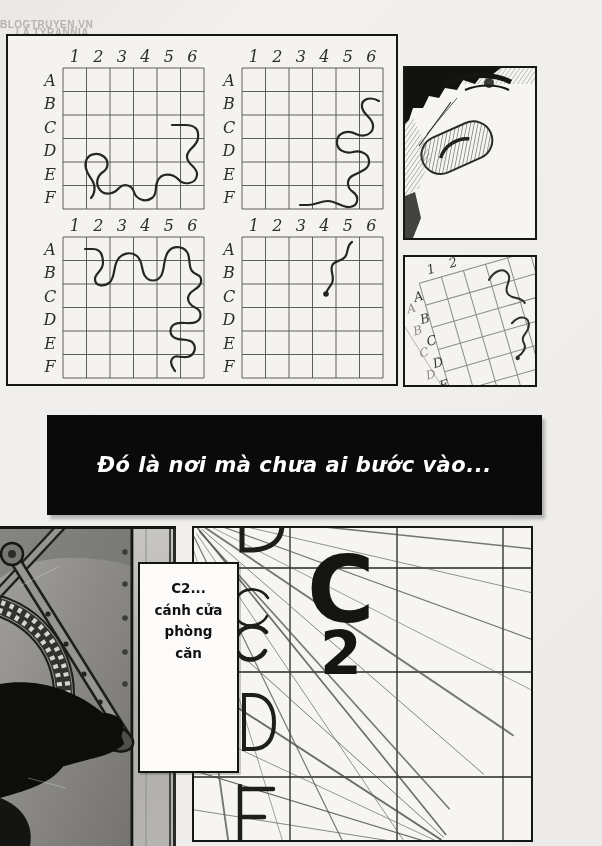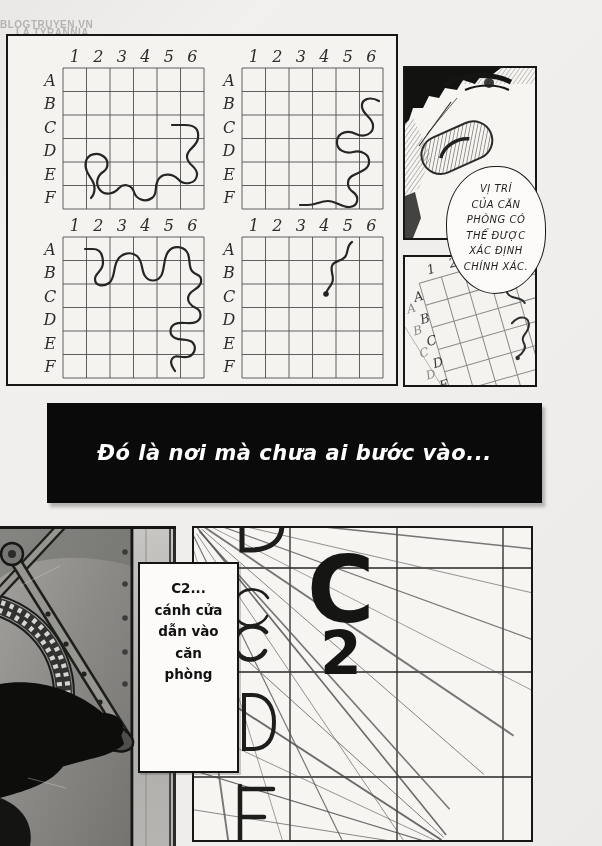--- a/index.html
+++ b/index.html
@@ -19,21 +19,21 @@
   
   #bubble{position:absolute;left:446px;top:166px;width:100px;height:128px;background:#fcfbf9;
           border:1.5px solid #1a1a18;border-radius:50% 48% 52% 50% / 46% 50% 48% 54%;
           z-index:6;text-align:center;box-sizing:border-box;padding-top:14px;}
   #bubble .bline{display:block;font:italic 10px "DejaVu Sans",sans-serif;letter-spacing:.5px;
           line-height:15.5px;color:#1f1f1d;white-space:nowrap;}
   
   .tlabel{font:italic 13px "DejaVu Serif",serif;fill:#3a3a38;}
   .tlabel2{font:italic 12px "DejaVu Serif",serif;fill:#8c8a86;}
   
-  #banner{position:absolute;left:47px;top:403px;width:495px;height:100px;background:#0a0a0a;
+  #banner{position:absolute;left:47px;top:415px;width:495px;height:100px;background:#0a0a0a;
           box-shadow:3px 4px 3px rgba(40,40,40,.3);z-index:3;}
   #banner span{display:block;text-align:center;line-height:100px;color:#fff;font-weight:bold;
           font-style:italic;font-size:21px;letter-spacing:.5px;font-family:"DejaVu Sans",sans-serif;}
   
   #caption{position:absolute;left:138px;top:562px;width:101px;height:211px;background:#fcfbf9;
           border:2px solid #141412;box-sizing:border-box;z-index:6;text-align:center;padding-top:14px;
           box-shadow:2px 2px 0 rgba(60,60,60,.25);}
   #caption .cline{display:block;font-weight:bold;font-size:13.5px;line-height:21.5px;color:#111;
           font-family:"DejaVu Sans",sans-serif;}
   .roomtxt{font-family:"DejaVu Sans",sans-serif;font-weight:bold;fill:#151513;}
@@ -230,28 +230,20 @@
           <text x="-9" y="142" class="tlabel2">E</text>
           <text x="1" y="156" class="tlabel">F</text>
           <text x="-9" y="165" class="tlabel2">F</text>
           <path d="M78,40 C86,32 96,32 98,40 C100,48 90,50 92,58 C94,66 104,64 106,72" stroke="#2c2c2a" stroke-width="2" fill="none" stroke-linecap="round"></path>
           <path d="M88,88 C98,82 106,86 104,94 C102,102 92,102 94,110 C96,116 90,120 84,122" stroke="#2c2c2a" stroke-width="2" fill="none" stroke-linecap="round"></path>
           <circle cx="84" cy="123" r="2.2" fill="#2c2c2a"></circle>
         </g>
       </svg>
   </div>
 
-  <div id="bubble">
-    <span class="bline">VỊ TRÍ</span>
-    <span class="bline">CỦA CĂN</span>
-    <span class="bline">PHÒNG CÓ</span>
-    <span class="bline">THỂ ĐƯỢC</span>
-    <span class="bline">XÁC ĐỊNH</span>
-    <span class="bline">CHÍNH XÁC.</span>
-  </div>
 
   <div id="banner">
     <span>Đó là nơi mà chưa ai bước vào...</span>
   </div>
 
   <div class="abs" style="left:0;top:526px;width:176px;height:320px;">
     <svg width="176" height="320" viewBox="0 0 176 320">
       <defs>
         <linearGradient id="dg1" x1="0" y1="0" x2="1" y2="1">
           <stop offset="0" stop-color="#a3a29e"></stop>
@@ -357,18 +349,17 @@
         <path d="M50,167 L50,221 L58,221 C74,221 80,210 80,194 C80,178 72,167 58,167 Z" stroke="#1d1d1b" stroke-width="4" fill="none" stroke-linecap="round"></path>
         <path d="M46,258 L46,312 M46,261 L79,261 M46,289 L70,289" stroke="#1d1d1b" stroke-width="4.5" fill="none" stroke-linecap="round"></path>
         <text x="113" y="94" font-size="92" class="roomtxt">C</text>
         <text x="126" y="146" font-size="60" class="roomtxt">2</text>
       </svg>
   </div>
 
   <div id="caption">
     <span class="cline">C2...</span>
     <span class="cline">cánh cửa</span>
-    <span class="cline">dẫn vào</span>
+    <span class="cline">phòng</span>
     <span class="cline">căn</span>
-    <span class="cline">phòng</span>
   </div>
 
 </div>
 
 </body></html>

